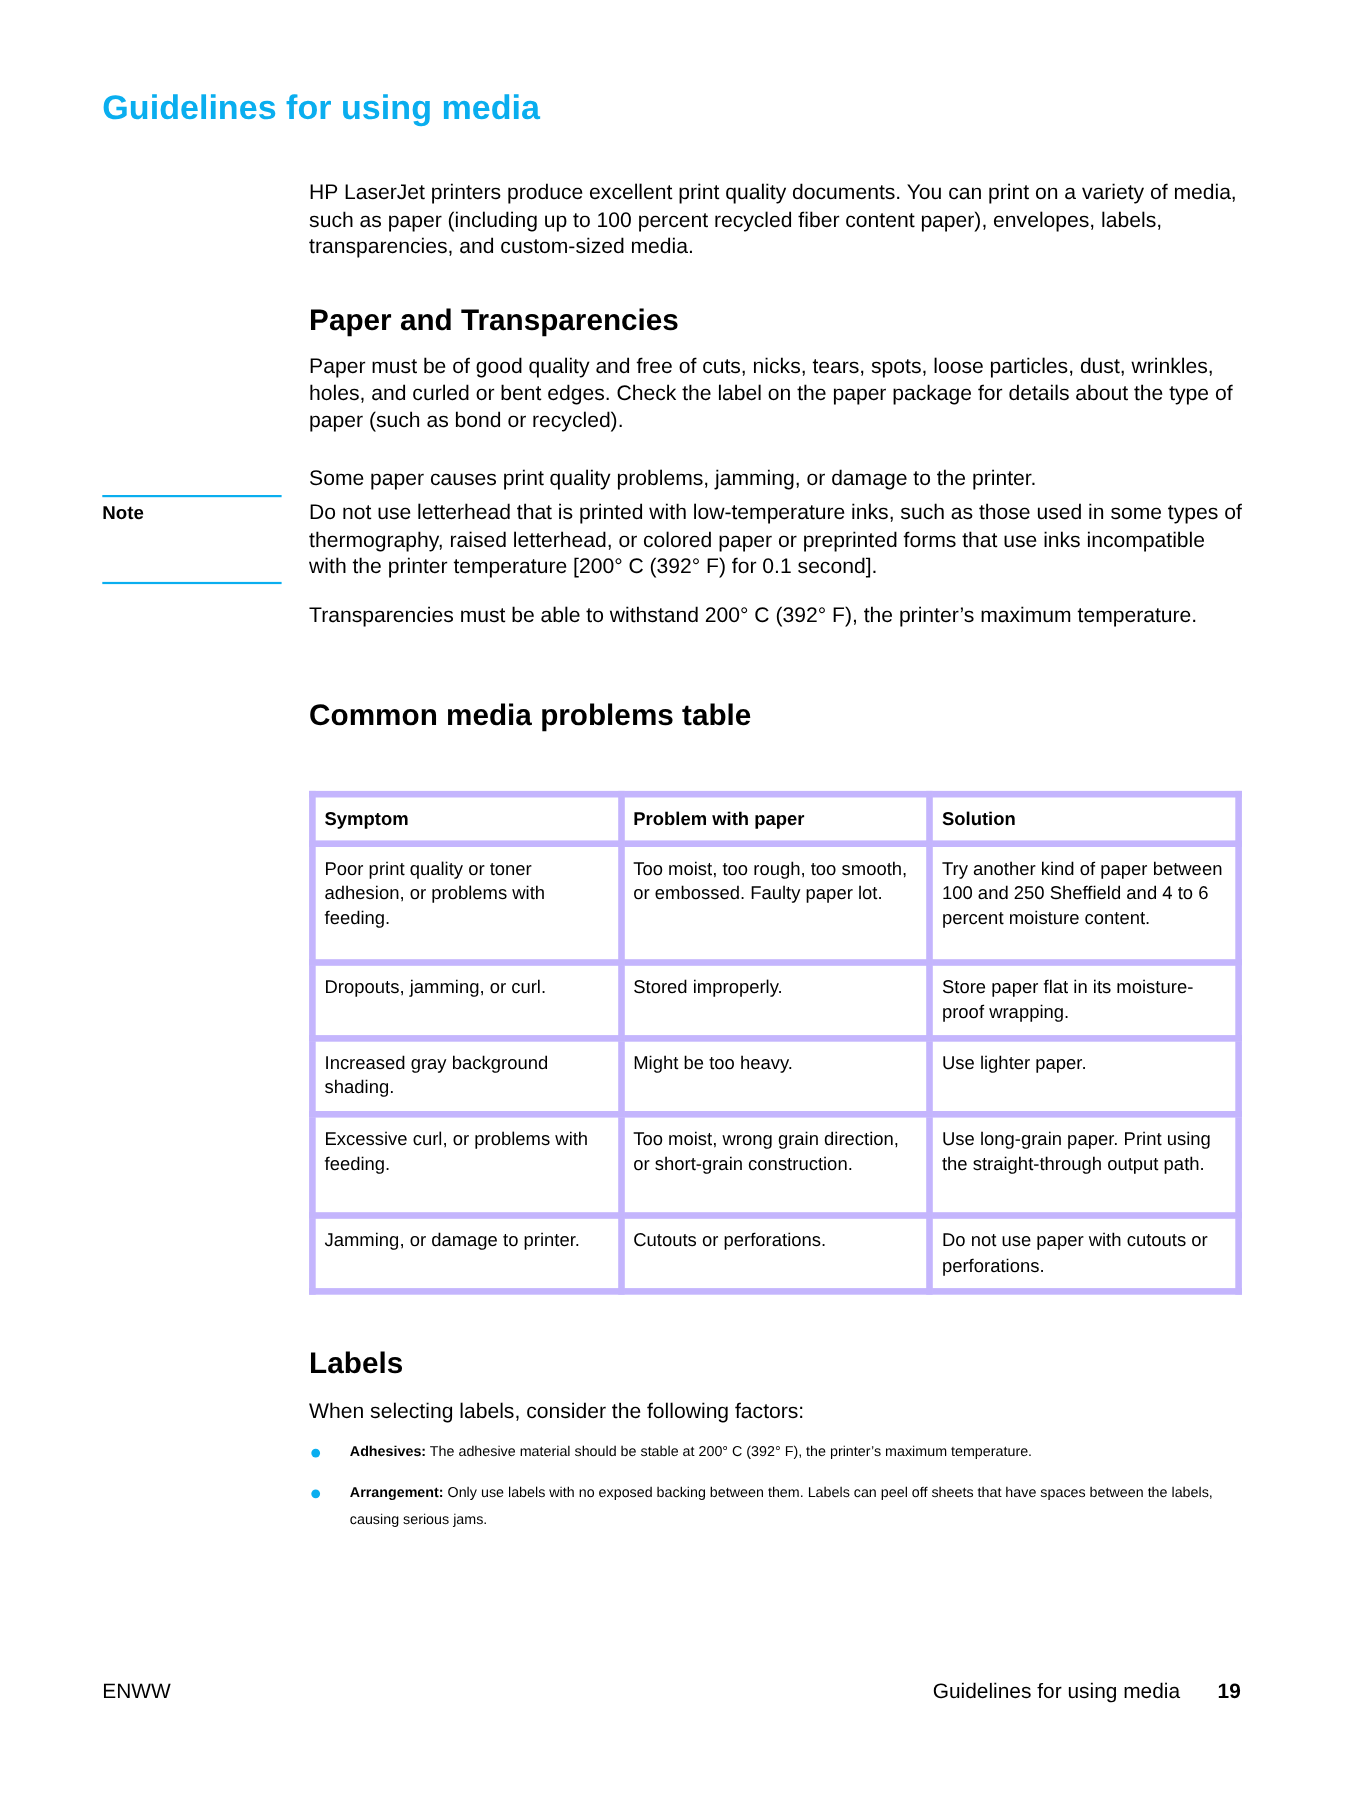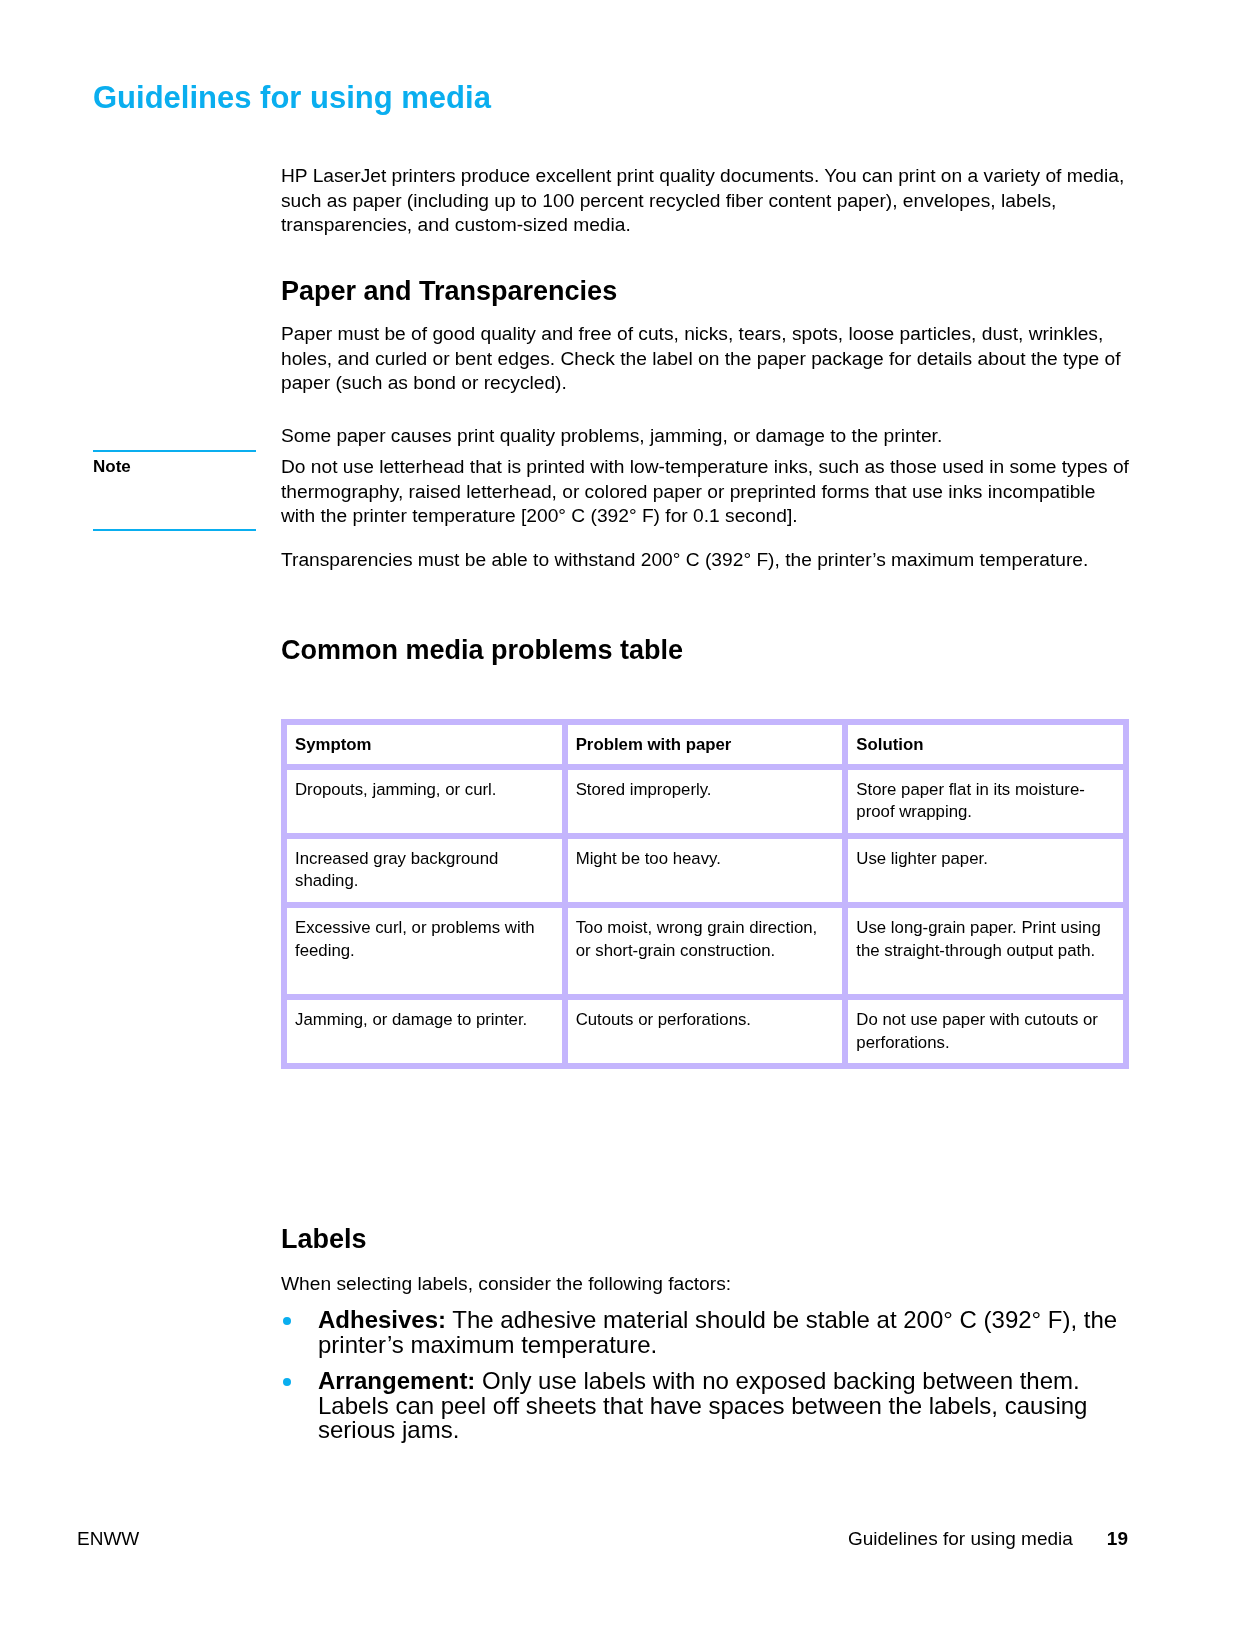--- a/index.html
+++ b/index.html
@@ -42,25 +42,25 @@
   .r1 td { height: 84px; }
   .r2 td { height: 45px; }
   .r3 td { height: 45px; margin-top: 47px; }
   .r4 td { height: 68px; }
   .r5 td { height: 45px; }
   .r6 td { height: 22px; }
 
   .h-labels { top: 1223px; }
   .p-labels { top: 1272px; }
   ul.factors { position: absolute; left: 281px; top: 1308px; width: 850px; margin: 0; padding: 0; list-style: none; }
-  ul.factors li { position: relative; padding-left: 37px; font-size: 24px; line-height: 24.6px; margin-bottom: 12px; }
+  ul.factors li { position: relative; padding-left: 37px; font-size: 13px; line-height: 24.6px; margin-bottom: 12px; }
   .bullet { position: absolute; left: 2px; top: 9px; width: 8px; height: 8px; border-radius: 50%; background: #0aaeef; }
   .term { font-weight: bold; }
 
-  .footer-left { position: absolute; left: 77px; top: 1528px; font-size: 19px; }
+  .footer-left { position: absolute; left: 93px; top: 1528px; font-size: 19px; }
   .footer-right { position: absolute; right: 112px; top: 1528px; font-size: 19px; }
   .footer-right .page-num { font-weight: bold; margin-left: 34px; }
 </style>
 </head>
 <body>
 
 <h1 class="page-title">Guidelines for using media</h1>
 
 <p class="body-col intro">HP LaserJet printers produce excellent print quality documents. You can print on a variety of media, such as paper (including up to 100 percent recycled fiber content paper), envelopes, labels, transparencies, and custom-sized media.</p>
 
@@ -84,20 +84,25 @@
       <col>
     </colgroup>
   <thead>
     <tr>
       <th>Symptom</th>
       <th>Problem with paper</th>
       <th>Solution</th>
     </tr>
   </thead>
   <tbody>
+    <tr class="r1">
+      <td>Poor print quality or toner adhesion, or problems with feeding.</td>
+      <td>Too moist, too rough, too smooth, or embossed. Faulty paper lot.</td>
+      <td>Try another kind of paper between 100 and 250 Sheffield and 4 to 6 percent moisture content.</td>
+    </tr>
     <tr class="r2">
       <td>Dropouts, jamming, or curl.</td>
       <td>Stored improperly.</td>
       <td>Store paper flat in its moisture-proof wrapping.</td>
     </tr>
     <tr class="r3">
       <td>Increased gray background shading.</td>
       <td>Might be too heavy.</td>
       <td>Use lighter paper.</td>
     </tr>

